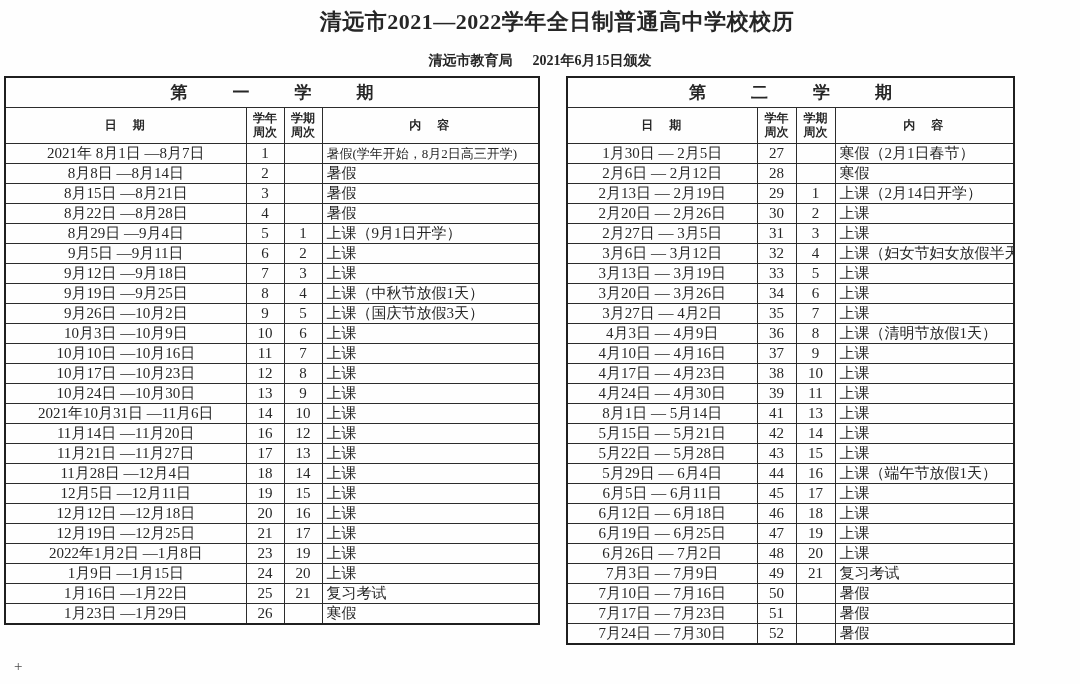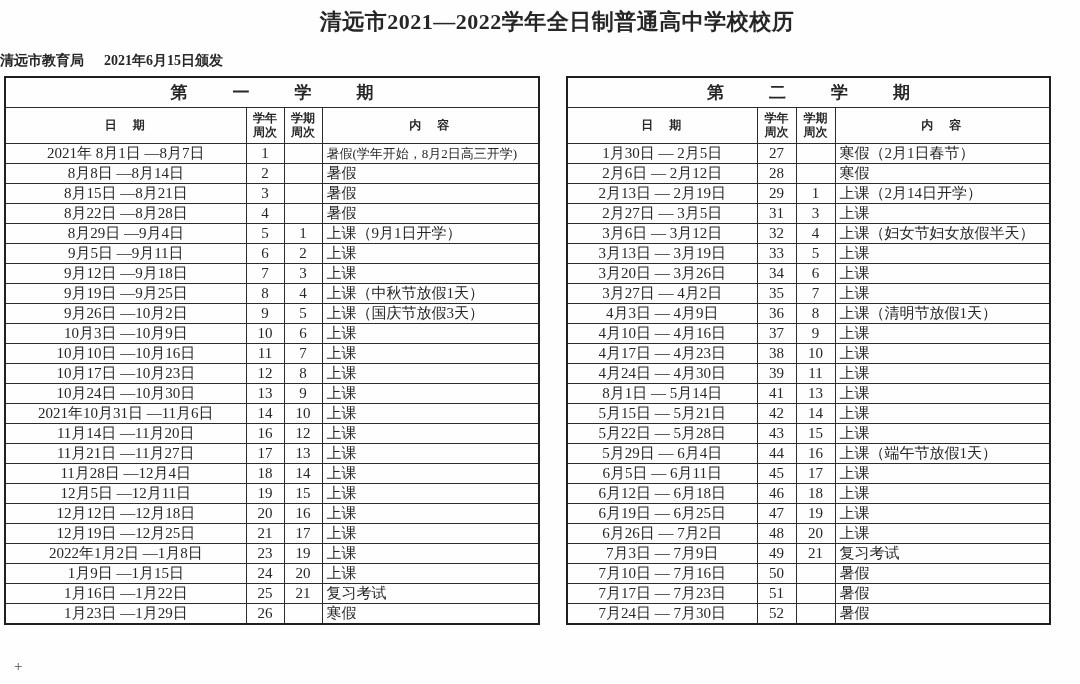--- a/index.html
+++ b/index.html
@@ -14,40 +14,41 @@
 
   .doc-title {
     text-align:center;
     font-size:22px;
     font-weight:bold;
     padding-top:7px;
     letter-spacing:0.5px;
     padding-left:34px;
   }
   .doc-subtitle {
+    text-align:center;
     font-size:14px;
     font-weight:bold;
     margin-top:15px;
   }
   .doc-subtitle .issuer { margin-right:20px; }
 
   .tables {
     display:flex;
     gap:26px;
     padding:0 4px;
     margin-top:6px;
     align-items:flex-start;
   }
   table.cal {
     border-collapse:collapse;
     table-layout:fixed;
     border:2px solid #1f1f1f;
   }
   table.cal.left  { width:536px; }
-  table.cal.right { width:485px; }
+  table.cal.right { width:449px; }
   .cal th, .cal td {
     border:1px solid #2c2c2c;
     overflow:hidden;
     white-space:nowrap;
   }
   .sem-title {
     height:30px;
     font-size:17px;
     font-weight:bold;
     text-align:center;
@@ -309,20 +310,26 @@
             <td class="week"></td>
             <td class="content">寒假</td>
           </tr>
           <tr>
             <td class="date">2月13日 — 2月19日</td>
             <td class="week">29</td>
             <td class="week">1</td>
             <td class="content">上课（2月14日开学）</td>
           </tr>
           <tr>
+            <td class="date">2月20日 — 2月26日</td>
+            <td class="week">30</td>
+            <td class="week">2</td>
+            <td class="content">上课</td>
+          </tr>
+          <tr>
             <td class="date">2月27日 — 3月5日</td>
             <td class="week">31</td>
             <td class="week">3</td>
             <td class="content">上课</td>
           </tr>
           <tr>
             <td class="date">3月6日 — 3月12日</td>
             <td class="week">32</td>
             <td class="week">4</td>
             <td class="content">上课（妇女节妇女放假半天）</td>

